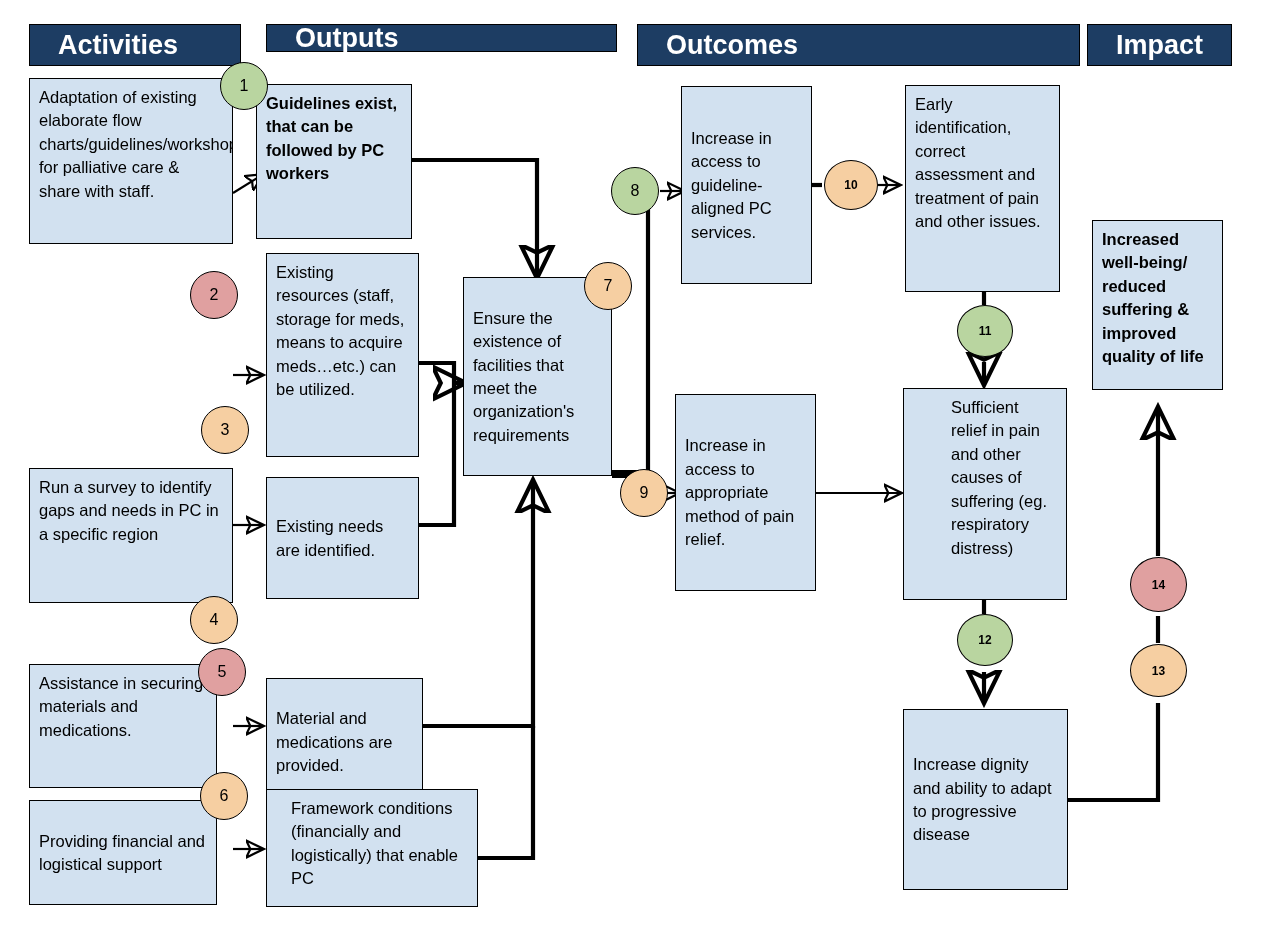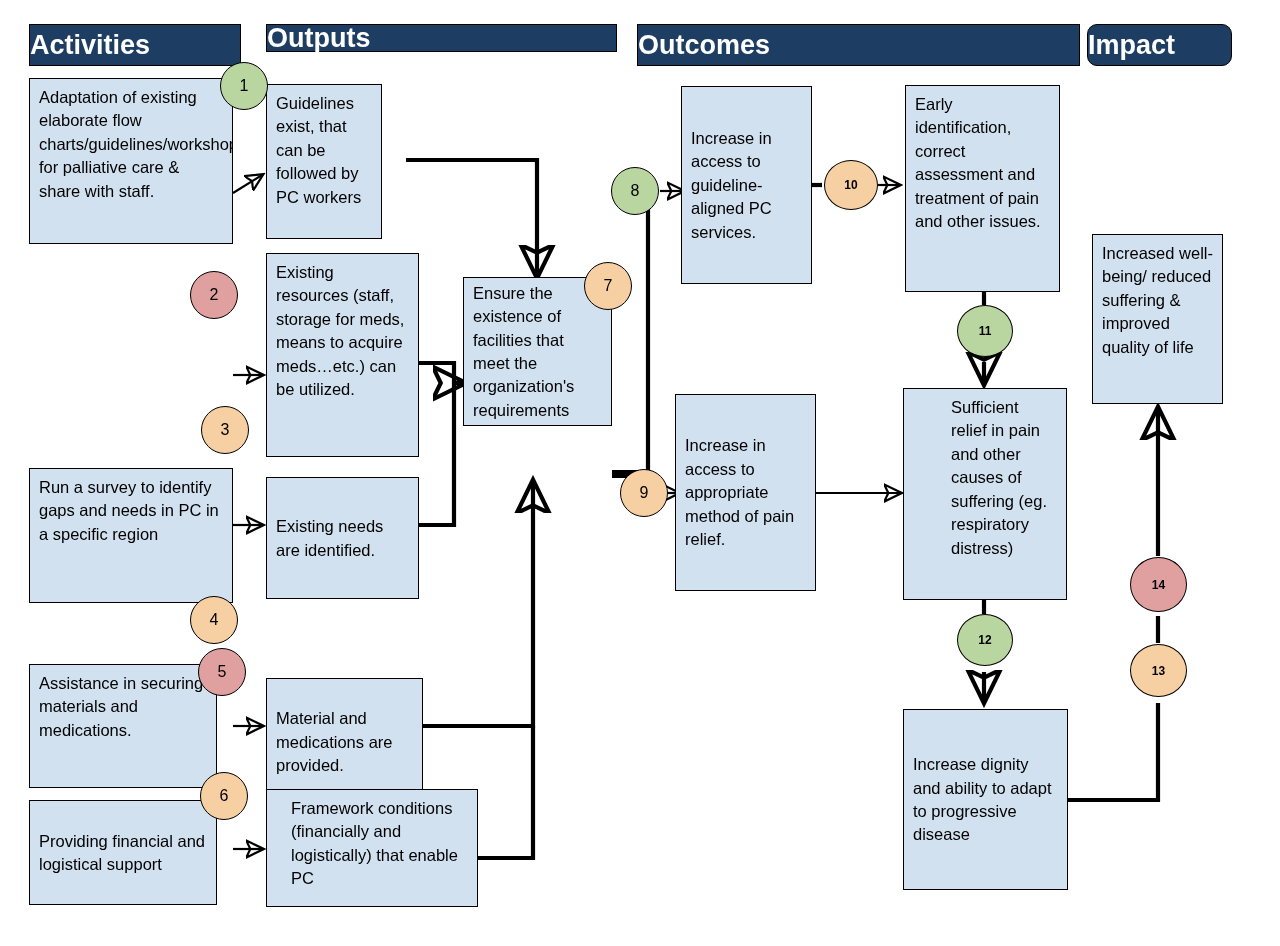--- a/index.html
+++ b/index.html
@@ -9,21 +9,21 @@
   .col-header{
     position:absolute;
     background:#1d3d63;
     border:1px solid #000;
     color:#ffffff;
     font-weight:bold;
     font-size:27px;
     line-height:1;
     display:flex;
     align-items:center;
-    padding-left:0;
+    padding-left:28px;
     box-sizing:border-box;
   }
 
   .node{
     position:absolute;
     background:#d2e1f0;
     border:1.6px solid #000;
     box-sizing:border-box;
     color:#000;
     font-size:16.5px;
@@ -120,74 +120,74 @@
 
   <div class="col-header" style="left:29px;top:24px;width:212px;height:42px;">
     <span>Activities</span>
   </div>
   <div class="col-header" style="left:266px;top:24px;width:351px;height:28px;">
     <span>Outputs</span>
   </div>
   <div class="col-header" style="left:637px;top:24px;width:443px;height:42px;">
     <span>Outcomes</span>
   </div>
-  <div class="col-header" style="left:1087px;top:24px;width:145px;height:42px;border-radius:10px;">
+  <div class="col-header" style="left:1087px;top:24px;width:145px;height:42px;">
     <span>Impact</span>
   </div>
 
   <div class="node" style="left:29px;top:78px;width:204px;height:166px;">
     <span>Adaptation of existing elaborate flow charts/guidelines/workshops for palliative care &amp; share with staff.</span>
   </div>
   <div class="node" style="left:29px;top:468px;width:204px;height:135px;">
     <span>Run a survey to identify gaps and needs in PC in a specific region</span>
   </div>
   <div class="node" style="left:29px;top:664px;width:188px;height:124px;">
     <span>Assistance in securing materials and medications.</span>
   </div>
   <div class="node vcenter" style="left:29px;top:800px;width:188px;height:105px;">
     <span>Providing financial and logistical support</span>
   </div>
 
-  <div class="node" style="left:266px;top:84px;width:116px;height:155px;">
+  <div class="node" style="left:256px;top:84px;width:156px;height:155px;font-weight:bold;">
     <span>Guidelines exist, that can be followed by PC workers</span>
   </div>
   <div class="node" style="left:266px;top:253px;width:153px;height:204px;">
     <span>Existing resources (staff, storage for meds, means to acquire meds…etc.) can be utilized.</span>
   </div>
   <div class="node vcenter" style="left:266px;top:477px;width:153px;height:122px;">
     <span>Existing needs are identified.</span>
   </div>
   <div class="node vcenter" style="left:266px;top:678px;width:157px;height:128px;">
     <span>Material and medications are provided.</span>
   </div>
   <div class="node" style="left:266px;top:789px;width:212px;height:118px;padding-left:24px;">
     <span>Framework conditions (financially and logistically) that enable PC</span>
   </div>
 
-  <div class="node vcenter" style="left:463px;top:277px;width:149px;height:149px;">
+  <div class="node vcenter" style="left:463px;top:277px;width:149px;height:199px;">
     <span>Ensure the existence of facilities that meet the organization's requirements</span>
   </div>
 
   <div class="node vcenter" style="left:681px;top:86px;width:131px;height:198px;">
     <span>Increase in access to guideline-aligned PC services.</span>
   </div>
   <div class="node" style="left:905px;top:85px;width:155px;height:207px;">
     <span>Early identification, correct assessment and treatment of pain and other issues.</span>
   </div>
   <div class="node vcenter" style="left:675px;top:394px;width:141px;height:197px;">
     <span>Increase in access to appropriate method of pain relief.</span>
   </div>
   <div class="node" style="left:903px;top:388px;width:164px;height:212px;padding-left:47px;">
     <span>Sufficient relief in pain and other causes of suffering (eg. respiratory distress)</span>
   </div>
   <div class="node vcenter" style="left:903px;top:709px;width:165px;height:181px;">
     <span>Increase dignity and ability to adapt to progressive disease</span>
   </div>
 
-  <div class="node" style="left:1092px;top:234px;width:131px;height:170px;">
+  <div class="node" style="left:1092px;top:220px;width:131px;height:170px;font-weight:bold;">
     <span>Increased well-being/ reduced suffering &amp; improved quality of life</span>
   </div>
 
   <div class="badge green" style="left:220px;top:62px;width:48px;height:48px;">
     <span>1</span>
     </div>
   <div class="badge red" style="left:190px;top:271px;width:48px;height:48px;">
     <span>2</span>
     </div>
   <div class="badge orange" style="left:201px;top:406px;width:48px;height:48px;">

